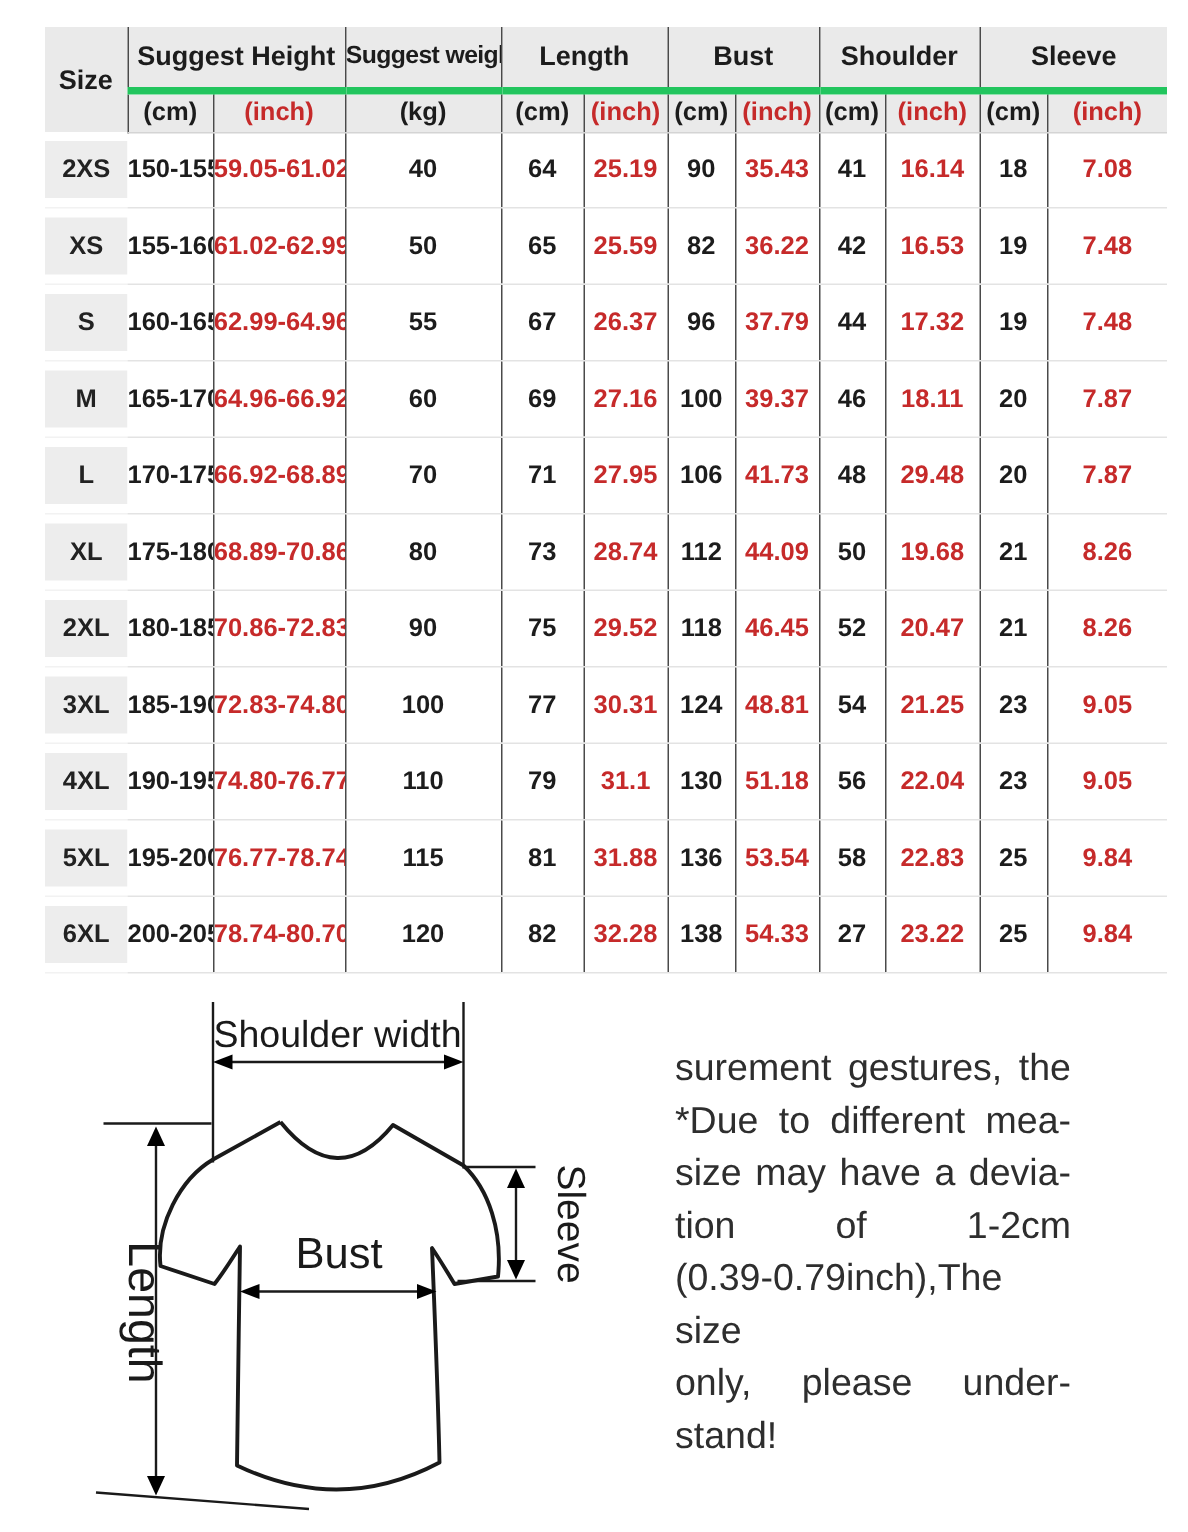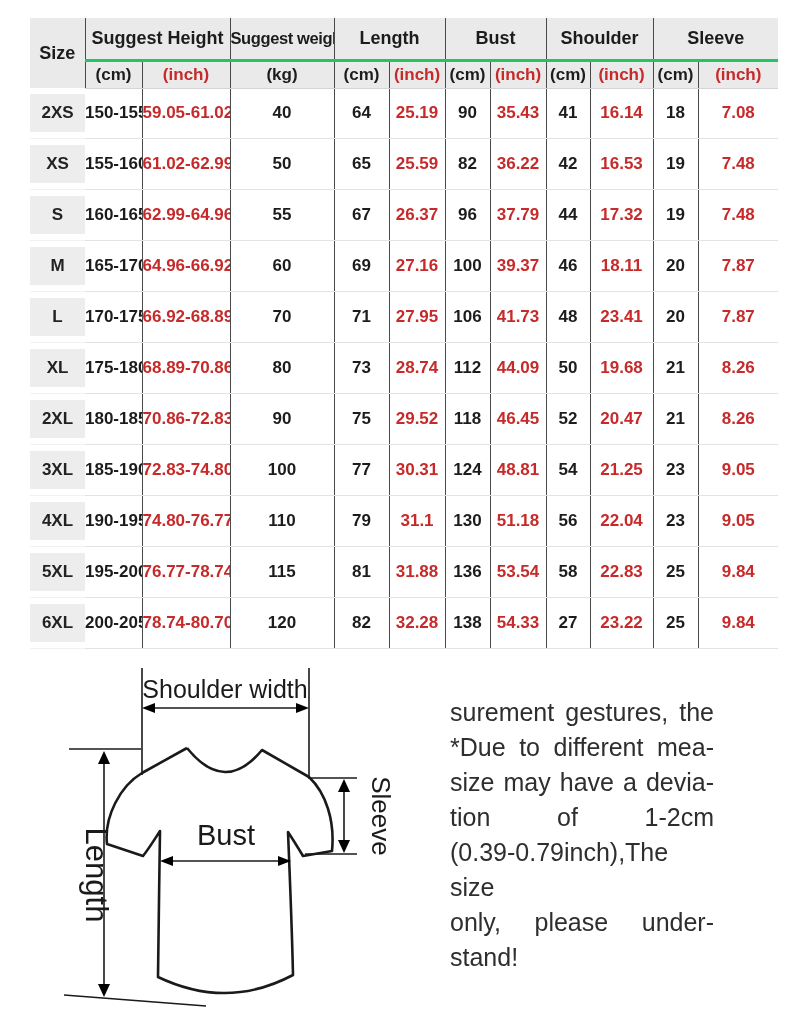--- a/index.html
+++ b/index.html
@@ -14,21 +14,21 @@
   
   table.size-chart {
     border-collapse:collapse; table-layout:fixed;
     width:748px; margin-left:30px;
   }
   .size-chart th, .size-chart td {
     text-align:center; vertical-align:middle;
     font-size:17px; overflow:hidden; white-space:nowrap;
   }
   thead th { background:#eaeaea; font-weight:700; }
-  th.grp   { font-size:18px; height:42px; border-bottom:3px solid #22c55e;margin-left:39px; }
+  th.grp   { font-size:18px; height:42px; border-bottom:5px solid #22c55e;margin-left:39px; }
   th.grp-narrow { font-size:16.5px; letter-spacing:-0.4px; }
   tr.sub th { height:28px; font-size:17px; border-bottom:1px solid #d4d4d4; }
   th.size-head { font-size:18px; }
   .bl { border-left:1px solid #4a4a4a; }
   tbody td { height:50px; border-bottom:1px solid #e3e3e3; font-weight:700; }
   td.size-cell { border-bottom:1px solid #f2f2f2; padding:0; }
   .size-block {
     height:38px; margin:6px 0; background:#ededed;
     display:flex; align-items:center; justify-content:center;
     font-weight:600; font-size:17px; color:#222;
@@ -161,21 +161,21 @@
             <div class="size-block">L</div>
           </td>
           <td class="">170-175</td>
           <td class="bl red">66.92-68.89</td>
           <td class="bl">70</td>
           <td class="bl">71</td>
           <td class="bl red">27.95</td>
           <td class="bl">106</td>
           <td class="bl red">41.73</td>
           <td class="bl">48</td>
-          <td class="bl red">23.41</td>
+          <td class="bl red">29.48</td>
           <td class="bl">20</td>
           <td class="bl red">7.87</td>
         </tr>
         <tr>
           <td class="size-cell">
             <div class="size-block">XL</div>
           </td>
           <td class="">175-180</td>
           <td class="bl red">68.89-70.86</td>
           <td class="bl">80</td>

